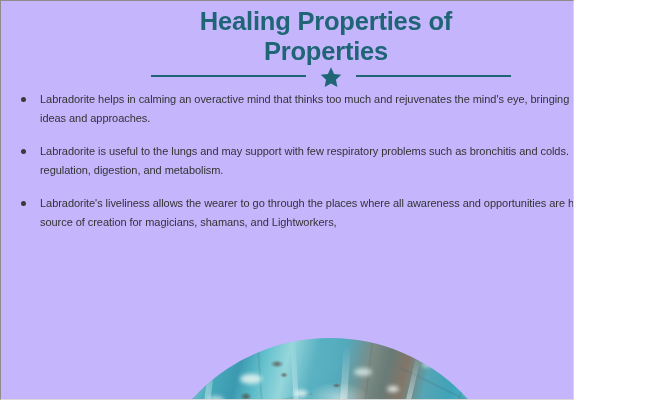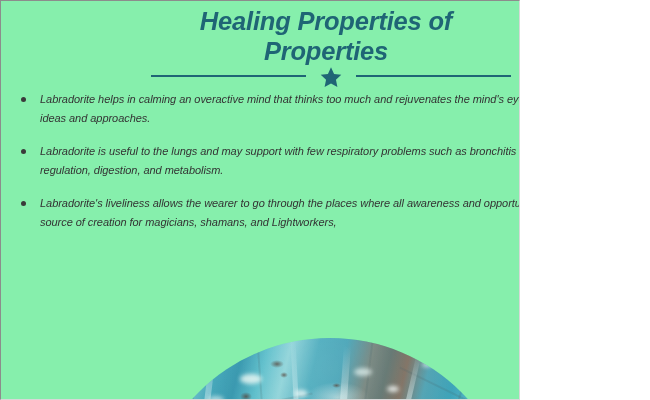--- a/index.html
+++ b/index.html
@@ -5,30 +5,29 @@
   html, body {
     margin: 0;
     padding: 0;
     background: #ffffff;
   }
   body {
     font-family: "Liberation Sans", sans-serif;
   }
   #page {
     position: relative;
-    width: 520px;
+    width: 574px;
     height: 400px;
-    background: #86efac;
+    background: #c4b5fd;
     overflow: hidden;
     box-sizing: border-box;
     border-top: 1px solid #8c8c8c;
     border-left: 1px solid #8c8c8c;
     border-right: 1px solid #d8d8d8;
     border-bottom: 1px solid #d8d8d8;
-    font-style: italic;
   }
 
   
   #title-block {
     position: absolute;
     top: 5px;
     left: 0;
     width: 650px;
     text-align: center;
   }

